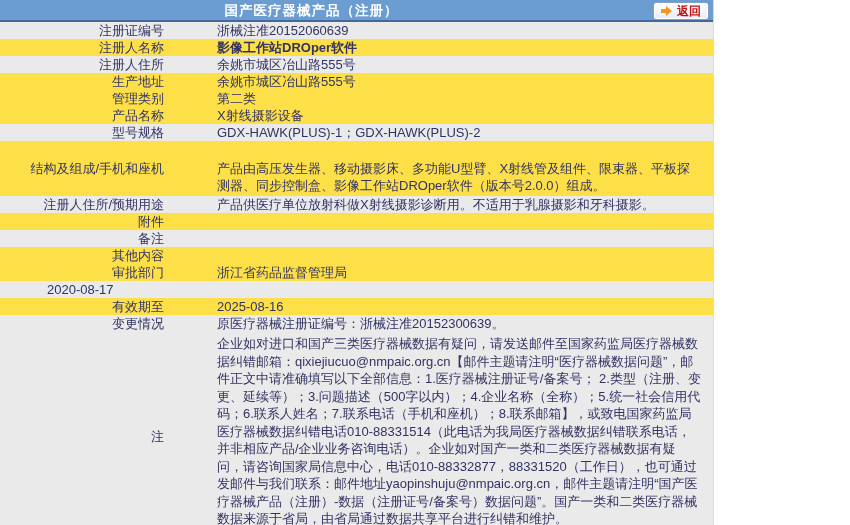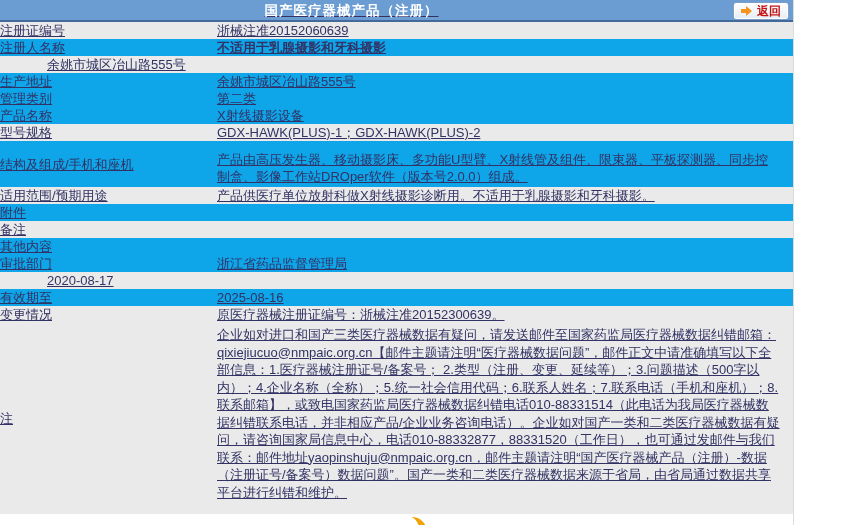--- a/index.html
+++ b/index.html
@@ -1,21 +1,20 @@
 <!DOCTYPE html>
 <html><head>
 <meta charset="utf-8">
 <style>
   * { margin:0; padding:0; box-sizing:border-box; }
   html,body { background:#ffffff; }
   body { font-family:"Liberation Sans","DejaVu Sans",sans-serif; color:#323264; font-size:13px; }
   .page {
-    position:relative; width:794px; height:525px; background:#fff; overflow:hidden;
+    position:relative; width:714px; height:525px; background:#fff; overflow:hidden;
     border-right:1px solid #dcdcdc;
-    text-decoration:underline;
   }
   
   .titlebar {
     position:relative; height:22px; background:#6b9cd2;
     border-bottom:2px solid #44699b;
   }
   .titlebar .title {
     width:100%; padding-right:90px; text-align:center;
     color:#ffffff; font-weight:bold; font-size:13.5px; line-height:21px;
     letter-spacing:1px;
@@ -30,28 +29,28 @@
   }
   .arrow-ico { display:inline-flex; align-items:center; }
   .arrow-ico .bar { width:5px; height:4px; background:#f7941d; }
   .arrow-ico .head {
     width:0; height:0; border-left:6px solid #f7941d;
     border-top:5px solid transparent; border-bottom:5px solid transparent;
   }
   .back-top .lbl { color:#c41414; font-weight:bold; font-size:12px; line-height:14px; }
   
   .tbl { width:100%; }
-  .row { display:flex; align-items:center; min-height:17px; background:#0ea5e9; }
+  .row { display:flex; align-items:center; min-height:17px; background:#fde047; }
   .row.g { background:#eaeaea; }
   .row .lab {
-    width:170px; flex:0 0 170px; padding-right:6px;
+    width:170px; flex:0 0 170px; text-align:right; padding-right:6px;
     line-height:17px; white-space:nowrap;
   }
   .row .val { flex:1; padding:0 12px 0 6px; line-height:17px;margin-left:41px; }
-  .row.multi .val { padding-top:10px; padding-bottom:2px; }
+  .row.multi .val { padding-top:19px; padding-bottom:2px; }
   .row.note .val { padding-top:3px; padding-bottom:13px; line-height:17.5px; }
   .val.bold { font-weight:bold; }
   
   .footer { height:34px; margin-top:3px; display:flex; justify-content:center; }
   .return-btn { position:relative; width:60px; height:30px; cursor:pointer; }
   .return-btn .circle {
     position:absolute; right:0; top:0; width:30px; height:30px;
     border-radius:50%; background:#f3a203;
   }
   .return-btn .circle .crescent {
@@ -80,23 +79,24 @@
     </a>
   </div>
 
   <div class="tbl">
     <div class="row g">
       <div class="lab">注册证编号</div>
       <div class="val">浙械注准20152060639</div>
     </div>
     <div class="row">
       <div class="lab">注册人名称</div>
-      <div class="val bold">不适用于乳腺摄影和牙科摄影</div>
+      <div class="val bold">影像工作站DROper软件</div>
     </div>
     <div class="row g">
+      <div class="lab">注册人住所</div>
       <div class="val">余姚市城区冶山路555号</div>
     </div>
     <div class="row">
       <div class="lab">生产地址</div>
       <div class="val">余姚市城区冶山路555号</div>
     </div>
     <div class="row">
       <div class="lab">管理类别</div>
       <div class="val">第二类</div>
     </div>
@@ -106,21 +106,21 @@
     </div>
     <div class="row g">
       <div class="lab">型号规格</div>
       <div class="val">GDX-HAWK(PLUS)-1；GDX-HAWK(PLUS)-2</div>
     </div>
     <div class="row multi">
       <div class="lab">结构及组成/手机和座机</div>
       <div class="val">产品由高压发生器、移动摄影床、多功能U型臂、X射线管及组件、限束器、平板探测器、同步控制盒、影像工作站DROper软件（版本号2.0.0）组成。</div>
     </div>
     <div class="row g">
-      <div class="lab">适用范围/预期用途</div>
+      <div class="lab">注册人住所/预期用途</div>
       <div class="val">产品供医疗单位放射科做X射线摄影诊断用。不适用于乳腺摄影和牙科摄影。</div>
     </div>
     <div class="row">
       <div class="lab">附件</div>
       <div class="val"></div>
     </div>
     <div class="row g">
       <div class="lab">备注</div>
       <div class="val"></div>
     </div>

